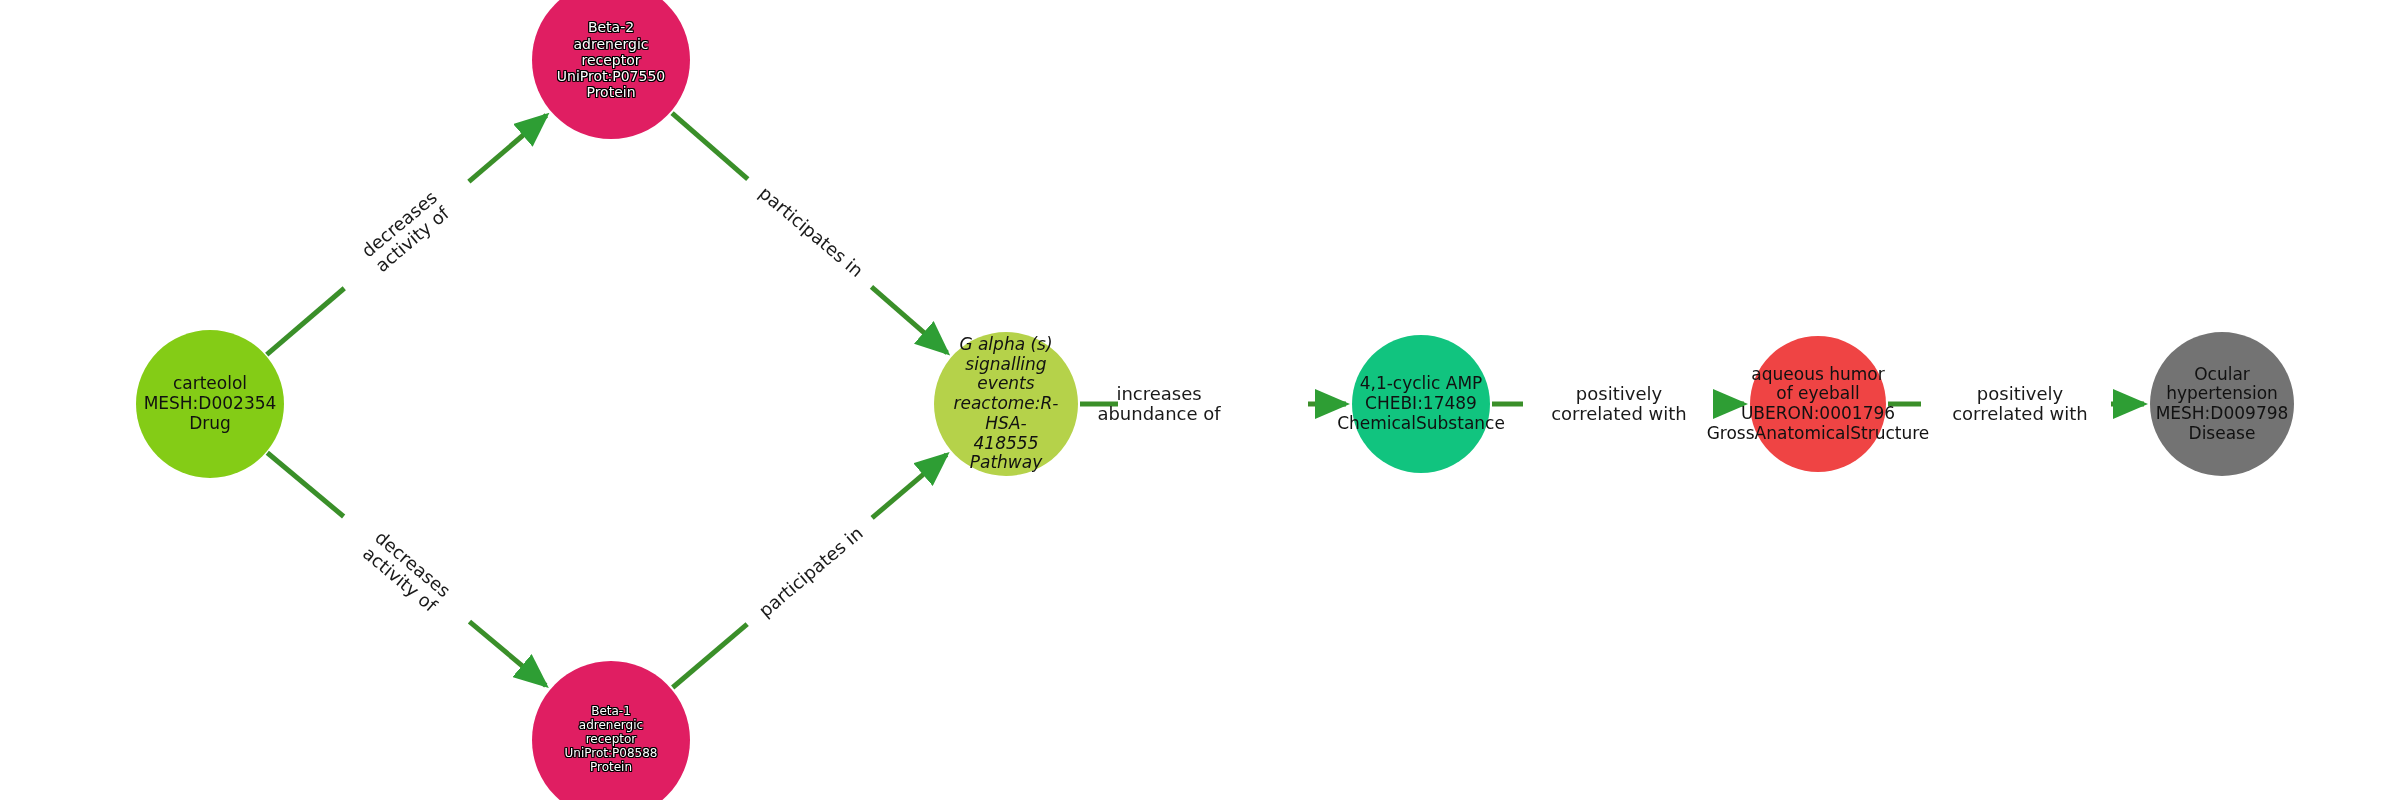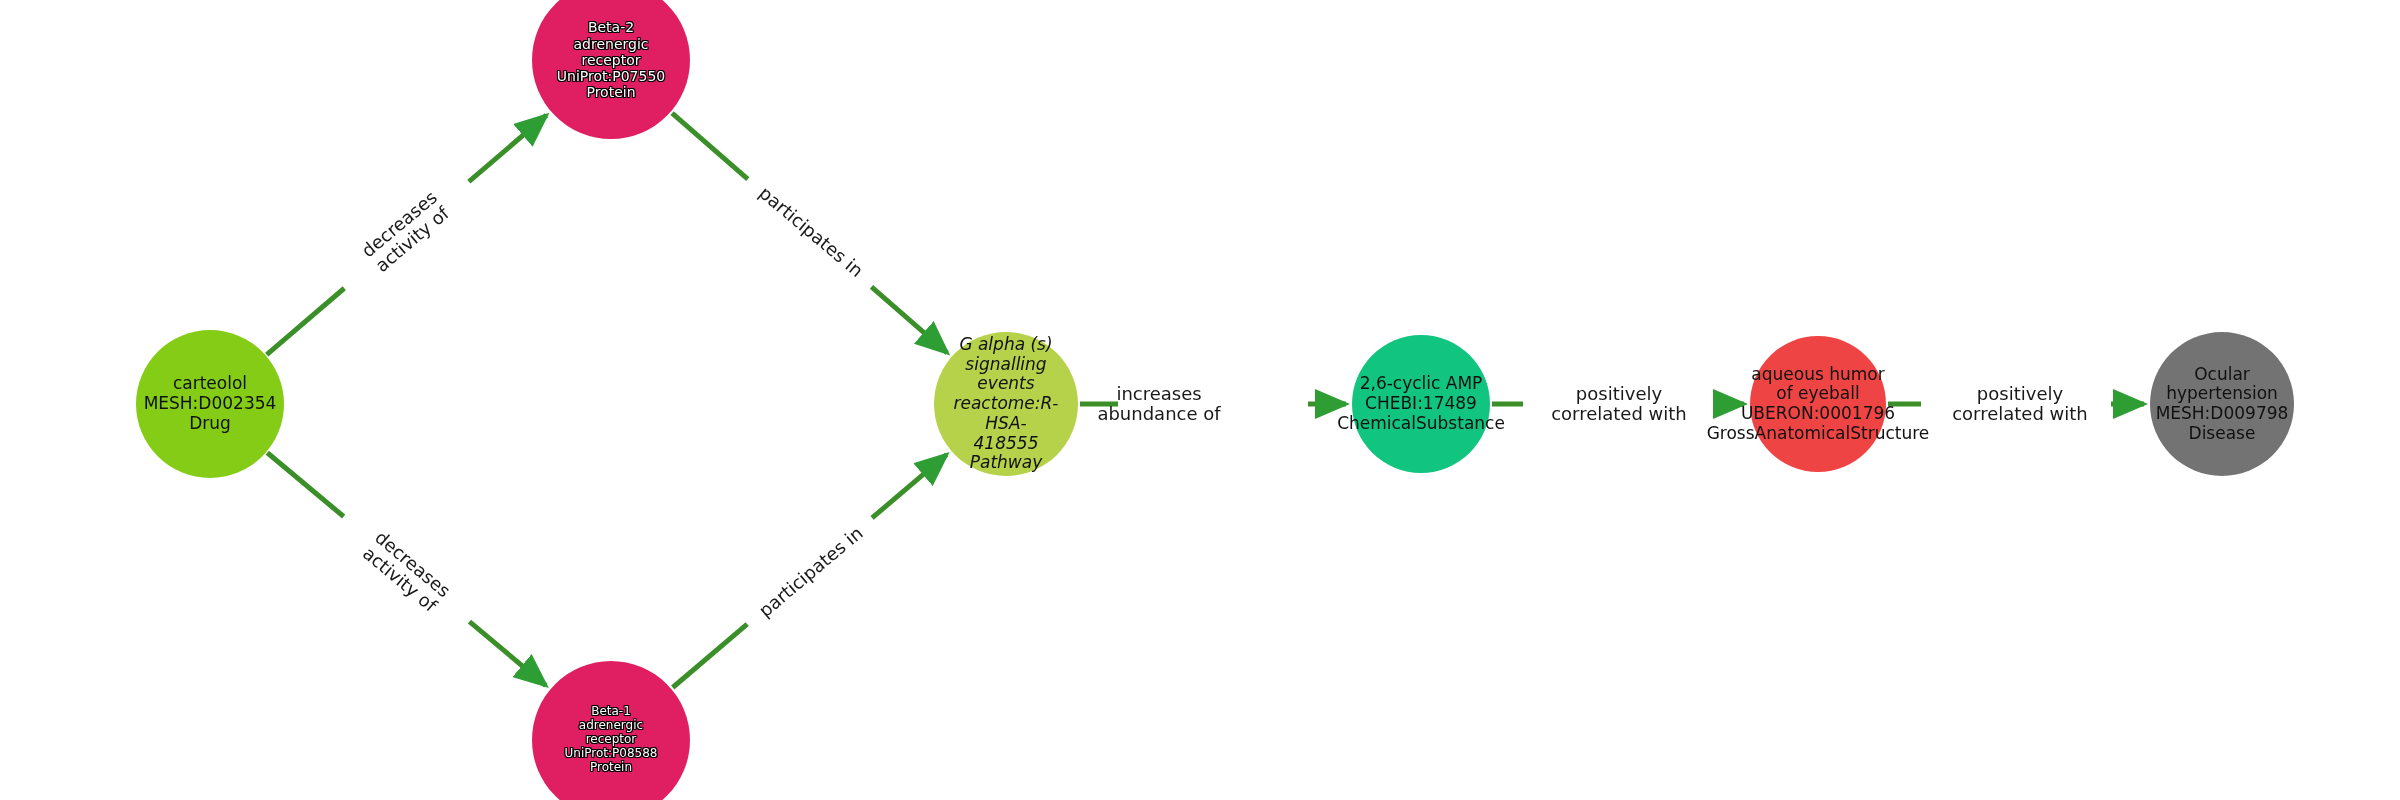--- a/index.html
+++ b/index.html
@@ -113,21 +113,21 @@
       </div>
       <div class="node" style="left: 934px; top: 332px; width: 144px; height: 144px; background: rgb(181, 210, 74); font-style: italic;">
         <div class="node-label dark" style="font-size: 17px;">G alpha (s)
 signalling
 events
 reactome:R-HSA-
 418555
 Pathway</div>
       </div>
       <div class="node" style="left: 1352px; top: 335px; width: 138px; height: 138px; background: rgb(17, 196, 127);">
-        <div class="node-label dark" style="font-size: 17px;">2,6-cyclic AMP
+        <div class="node-label dark" style="font-size: 17px;">4,1-cyclic AMP
 CHEBI:17489
 ChemicalSubstance</div>
       </div>
       <div class="node" style="left: 1750px; top: 336px; width: 136px; height: 136px; background: #ef4444;">
         <div class="node-label dark" style="font-size: 17px;">aqueous humor
 of eyeball
 UBERON:0001796
 GrossAnatomicalStructure</div>
       </div>
       <div class="node" style="left: 2150px; top: 332px; width: 144px; height: 144px; background: #737373;">

